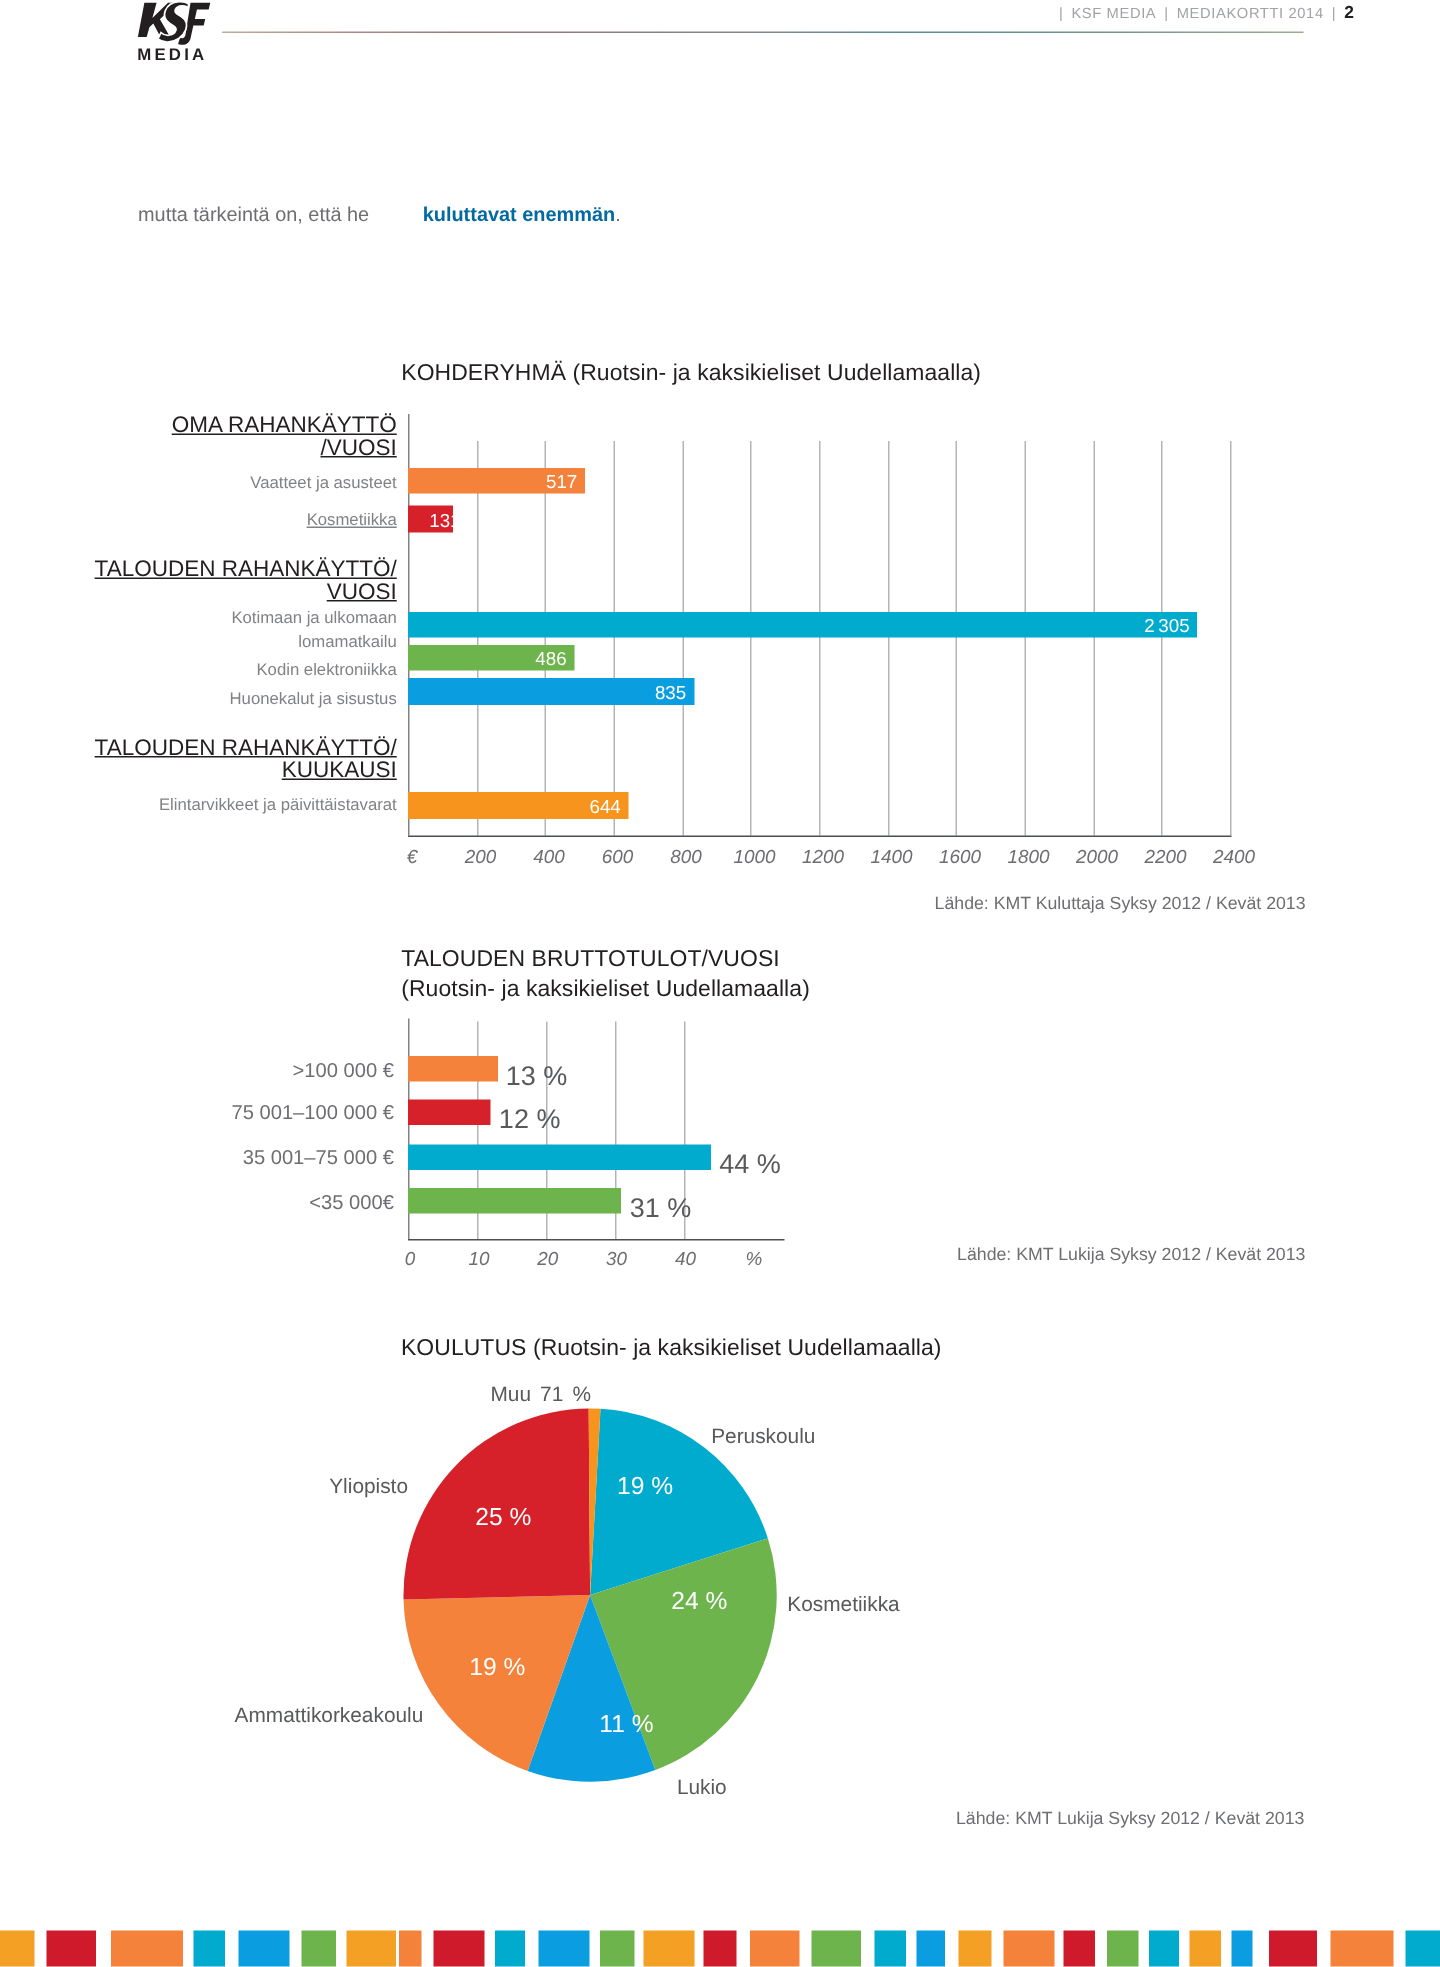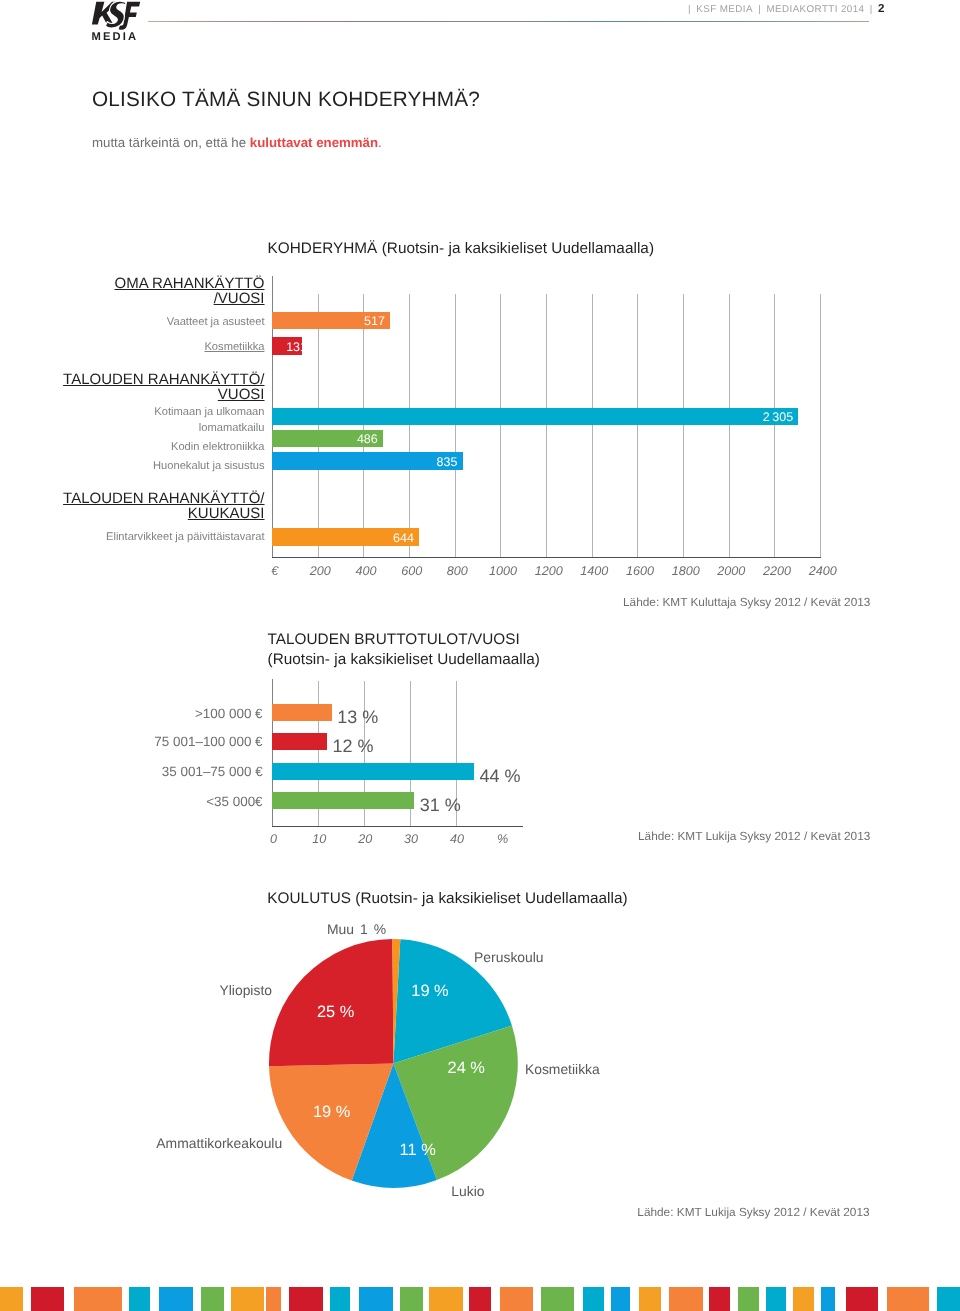--- a/index.html
+++ b/index.html
@@ -16,30 +16,30 @@
   
   .logo { position:absolute; left:90px; top:0px; width:52px; height:45px; }
   .logo svg { position:absolute; left:0; top:0; }
   .logo-sub { position:absolute; left:1.5px; top:32.2px; font-size:11.2px; font-weight:700;
      letter-spacing:2.15px; color:#231f20; line-height:1; transform:translateZ(0); }
   .hdr-rule { position:absolute; left:147.5px; top:21.2px; width:721.5px; height:1.2px;
     background:linear-gradient(to right,
       #c4ac9d 0%, #bca294 2.8%, #b08d89 10%, #9c7a79 21.2%,
       #917a80 31%, #8b8189 42%, #7d8890 52%, #5a8b92 63%,
       #68908f 73%, #76968c 83.5%, #8aa390 92%, #9bae93 100%); }
-  .hdr-text { position:absolute; left:688px; top:3.2px; font-size:9.8px; color:#a0a2a5;
+  .hdr-text { position:absolute; left:706px; top:3.2px; font-size:9.8px; color:#a0a2a5;
     letter-spacing:0.42px; white-space:nowrap; font-weight:400; line-height:12px;text-align:right; }
   .hdr-text .pg { color:#231f20; font-weight:700; letter-spacing:0; font-size:11.6px; }
 
   
   .title { position:absolute; left:92px; top:86.6px; font-size:20.75px; font-weight:400;
     letter-spacing:0.2px; color:#231f20; white-space:nowrap; line-height:26px; }
   .intro { position:absolute; left:92px; top:134.3px; font-size:13.27px; color:#6d6e71;
     line-height:18.95px; letter-spacing:0px; white-space:nowrap; }
-  .intro b { color:#ef4444; font-weight:700; }
+  .intro b { color:#0369a1; font-weight:700;margin-left:32px; }
 
   
   .c-title { position:absolute; font-size:15.3px; color:#231f20; white-space:nowrap;
      letter-spacing:0.05px; line-height:19px; }
   .axis { position:absolute; background:#4b4e54; }
   .axis.y { background:#808285; }
   .grid { position:absolute; width:1px; background:#b2b4b7; }
   .bar { position:absolute; }
   .bval { position:absolute; font-size:12.5px; color:#ffffff; white-space:nowrap;
           line-height:1; }
@@ -75,21 +75,20 @@
         <path d="M 6.25 1.8 L 14.4 1.8 L 11.6 12.0 L 22.0 1.8 L 28.2 1.8 L 16.6 12.8 L 23.4 24.6 L 17.0 24.6 L 12.2 15.6 L 9.6 18.1 L 7.8 24.6 L 1.9 24.6 Z"></path>
         <path d="M 37.0 1.8 L 50.2 1.8 L 49.1 6.4 L 41.3 6.4 L 39.9 12.6 L 46.8 12.6 L 45.8 17.0 L 38.9 17.0 L 37.0 25.6 C 36.2 28.6 33.9 30.1 30.7 29.8 C 30.0 29.7 29.3 29.6 28.7 29.3 L 30.0 25.2 C 30.4 25.4 30.9 25.5 31.4 25.5 C 32.6 25.5 33.3 24.8 33.6 23.4 Z"></path>
         <path fill-rule="evenodd" fill="#231f20" stroke="#ffffff" stroke-width="1.15" d="M 36.1 2.8 C 34.2 1.5 31.8 0.9 29.3 1.1 C 25.2 1.4 21.6 3.7 20.2 7.1 C 18.8 10.5 20.0 13.5 23.2 15.6 L 26.0 17.5 C 27.3 18.4 27.6 19.3 27.2 20.4 C 26.6 22.2 24.6 23.4 22.4 23.5 C 20.5 23.6 18.8 23.0 17.3 21.7 L 15.3 26.0 C 17.0 27.4 19.4 28.1 21.9 28.0 C 27.3 27.7 32.0 24.6 33.8 19.9 C 35.2 16.2 34.0 13.2 30.8 11.1 L 28.1 9.3 C 26.8 8.4 26.5 7.5 26.9 6.4 C 27.5 4.9 29.3 4.0 31.4 3.9 C 33.0 3.8 34.3 4.2 35.2 4.9 Z"></path>
       </g>
     </svg>
     <div class="logo-sub">MEDIA</div>
   </div>
   <div class="hdr-rule"></div>
   <div class="hdr-text"><span>| KSF MEDIA | MEDIAKORTTI 2014 |</span> <span class="pg">2</span></div>
 
-  <div class="title">OLISIKO TÄMÄ SINUN KOHDERYHMÄ?</div>
   <div class="intro">
     <div><span>mutta tärkeintä on, että he </span><b>kuluttavat enemmän</b><span>.</span></div>
   </div>
 
   <div id="charts">
       <div class="c-title" style="left:267.5px;top:238.8px;">KOHDERYHMÄ (Ruotsin- ja kaksikieliset Uudellamaalla)</div>
       <div class="grid" style="left:317.666px;top:293.8px;height:263.2px;"></div>
       <div class="grid" style="left:363.332px;top:293.8px;height:263.2px;"></div>
       <div class="grid" style="left:408.998px;top:293.8px;height:263.2px;"></div>
       <div class="grid" style="left:454.664px;top:293.8px;height:263.2px;"></div>
@@ -181,21 +180,21 @@
       <div class="pie-val" style="left:430px;top:991.2px;transform:translate(-50%,-50%);">19 %</div>
       <div class="pie-val" style="left:466.25px;top:1068px;transform:translate(-50%,-50%);">24 %</div>
       <div class="pie-val" style="left:417.65px;top:1149.7px;transform:translate(-50%,-50%);">11 %</div>
       <div class="pie-val" style="left:331.6px;top:1111.6px;transform:translate(-50%,-50%);">19 %</div>
       <div class="pie-val" style="left:335.6px;top:1011.9px;transform:translate(-50%,-50%);">25 %</div>
       <div class="pie-lbl" style="left:474.1px;top:948.8px;">Peruskoulu</div>
       <div class="pie-lbl" style="left:524.9px;top:1060.8px;">Kosmetiikka</div>
       <div class="pie-lbl" style="left:451.25px;top:1183px;">Lukio</div>
       <div class="pie-lbl" style="left:282.2px;top:1135.4px;transform:translateX(-100%);">Ammattikorkeakoulu</div>
       <div class="pie-lbl" style="left:272px;top:982.3px;transform:translateX(-100%);">Yliopisto</div>
-      <div class="pie-lbl muu" style="left:327px;top:921.25px;">Muu 1 %</div>
+      <div class="pie-lbl muu" style="left:327px;top:921.25px;">Muu 71 %</div>
       <div class="src" style="left:0px;width:869.6px;top:1205.4px;">Lähde: KMT Lukija Syksy 2012 / Kevät 2013</div>
     </div>
 
   <div class="footer">
       <i style="left:0px;width:22.5px;background:#f4a024;"></i>
       <i style="left:31px;width:33px;background:#cf1a2b;"></i>
       <i style="left:74px;width:47.5px;background:#f4823a;"></i>
       <i style="left:129px;width:21px;background:#00abce;"></i>
       <i style="left:159px;width:33.5px;background:#0a9ee0;"></i>
       <i style="left:201px;width:23px;background:#6cb44b;"></i>

